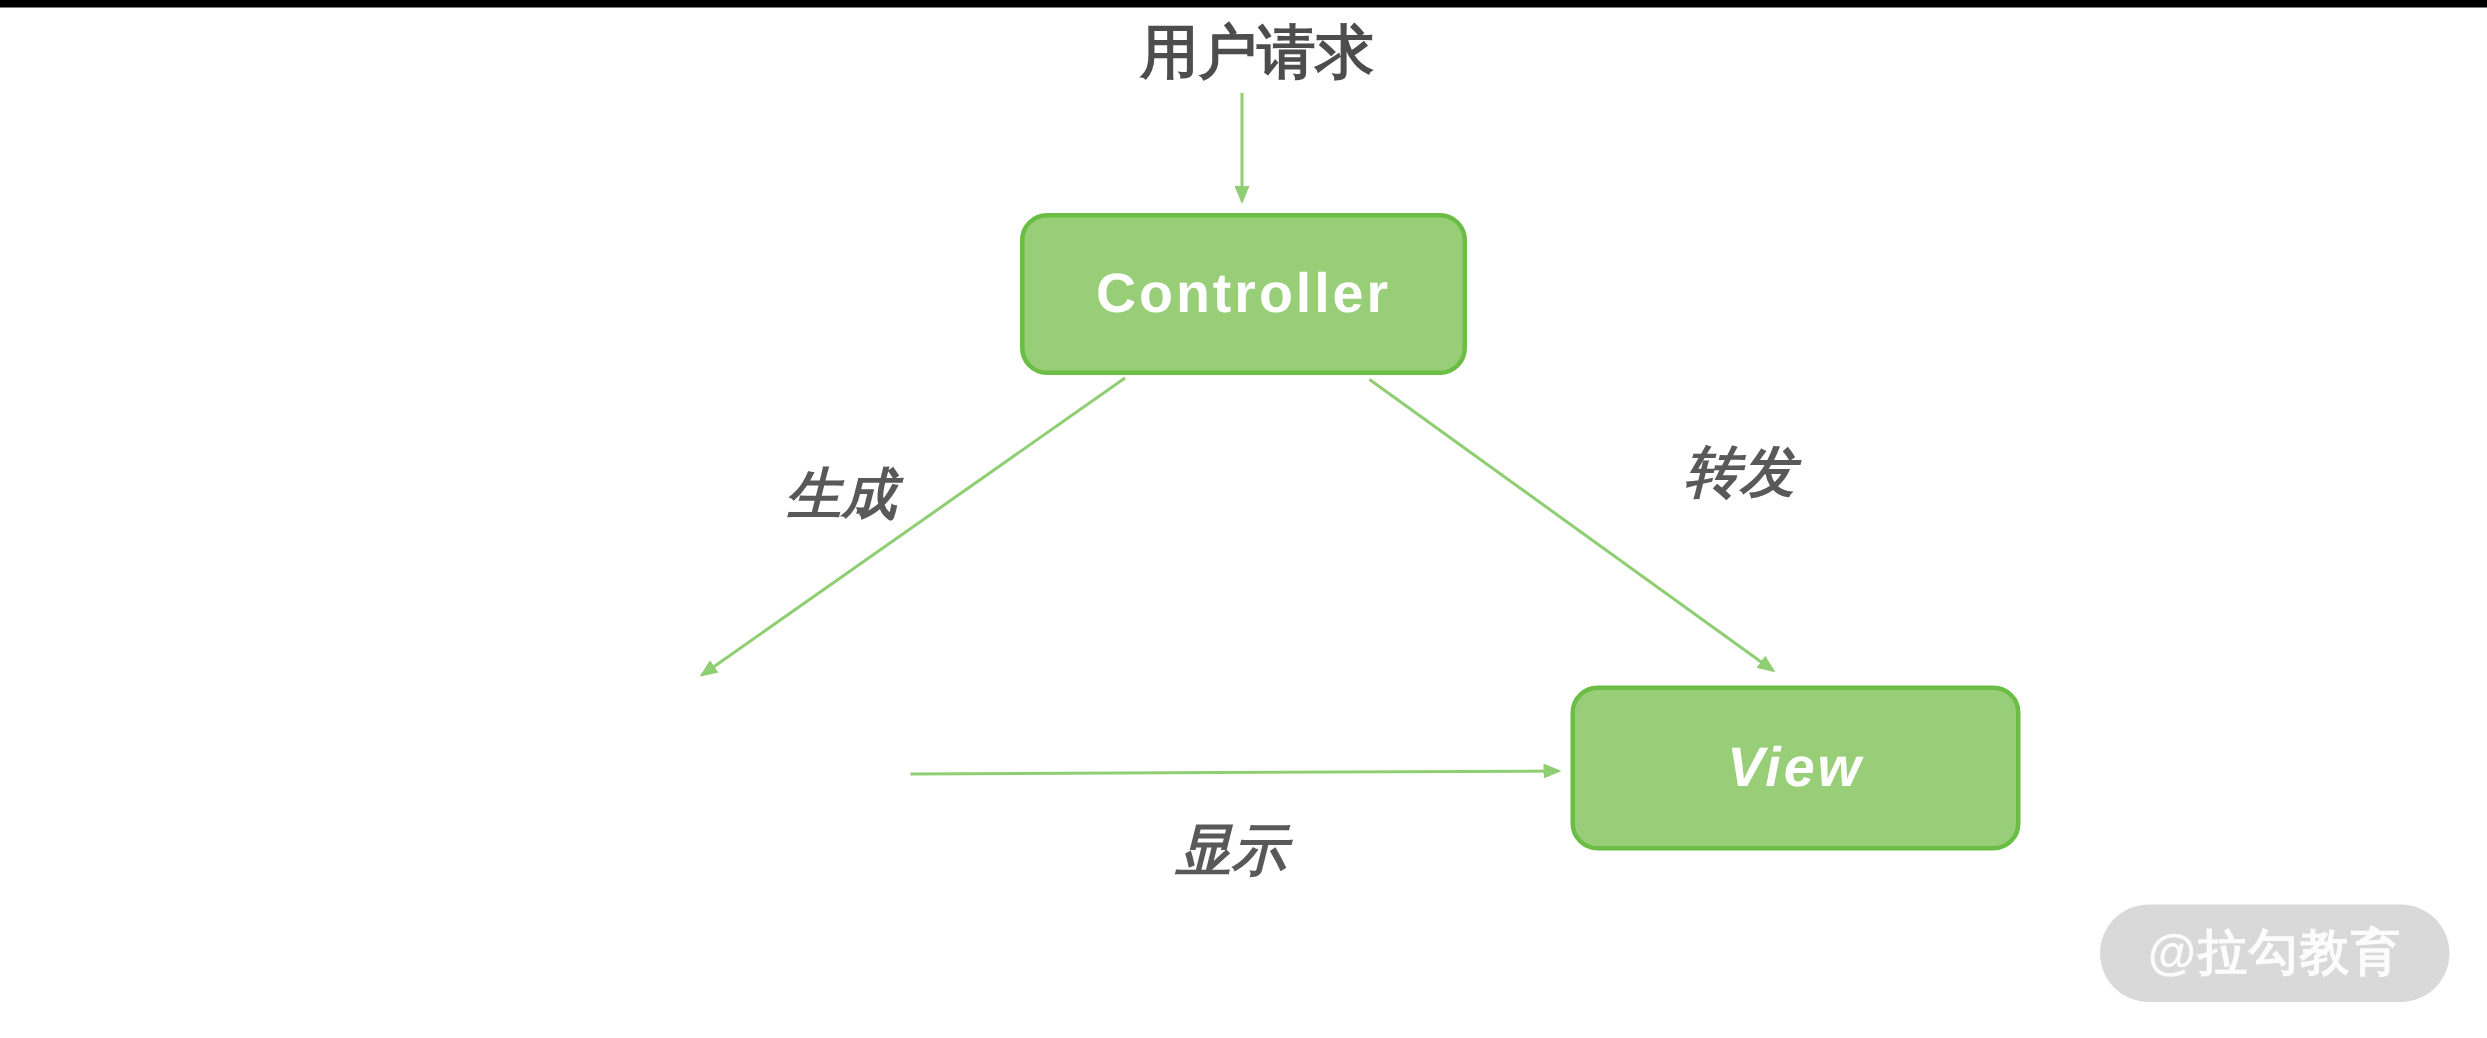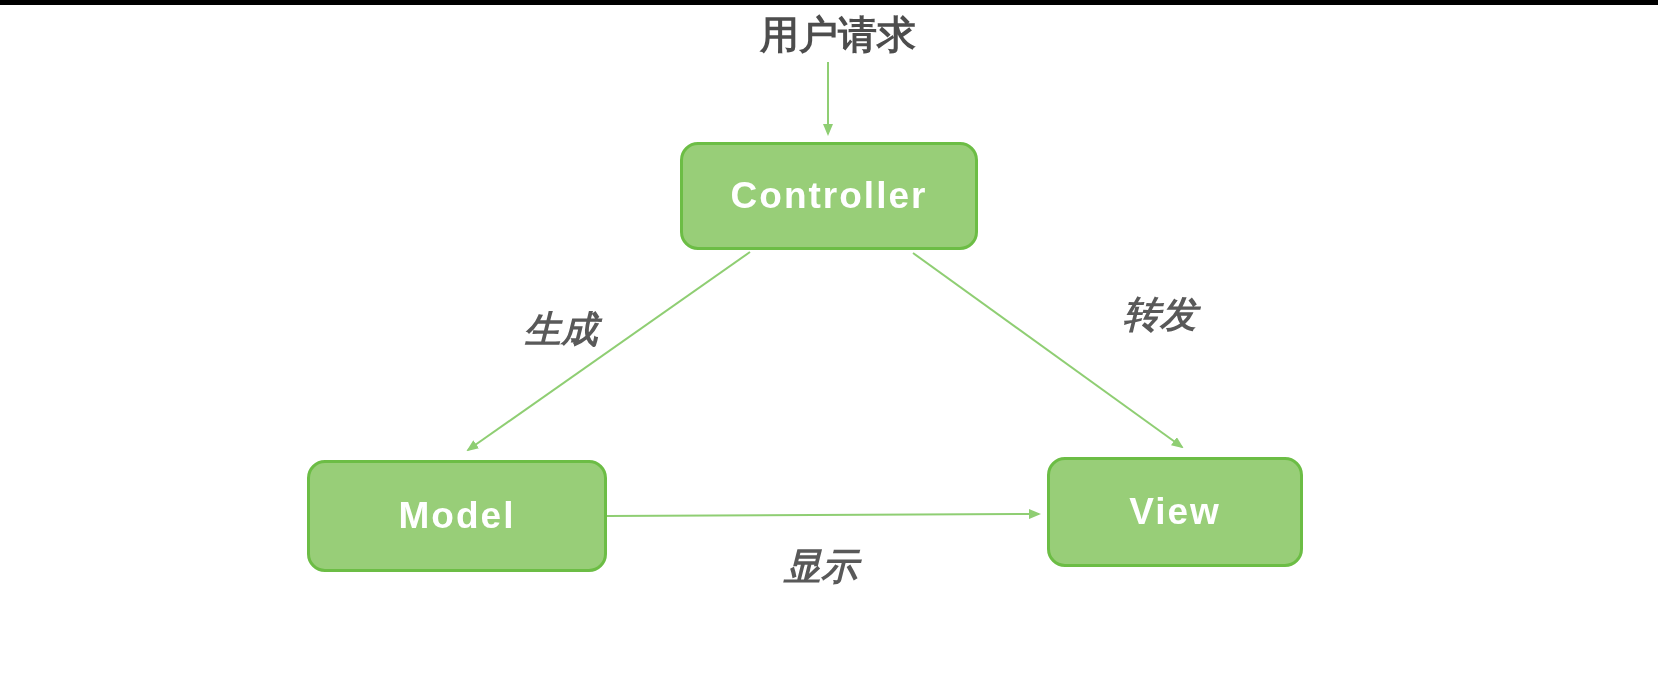--- a/index.html
+++ b/index.html
@@ -43,21 +43,21 @@
     box-sizing: border-box;
   }
   .node-label {
     color: var(--node-text);
     font-size: 37px;
     font-weight: 600;
     letter-spacing: 2px;
   }
   .node-controller { left: 680px; top: 142px; width: 298px; height: 108px; }
   .node-model      { left: 307px; top: 460px; width: 300px; height: 112px; }
-  .node-view       { left: 1047px; top: 457px; width: 256px; height: 110px; }
+  .node-view       { left: 1047px; top: 457px; width: 300px; height: 110px; font-style: italic; }
 
   .free-label {
     position: absolute;
     color: var(--label-text);
     font-weight: 700;
     white-space: nowrap;
   }
   .top-label {
     left: 738px; top: 8px; width: 200px;
     text-align: center;
@@ -102,28 +102,26 @@
     <line class="edge-line" x1="913" y1="253" x2="1182" y2="447" marker-end="url(#arrowhead)"></line>
     <line class="edge-line" x1="607" y1="516" x2="1039" y2="514" marker-end="url(#arrowhead)"></line>
   </svg>
 
   <div class="free-label top-label">用户请求</div>
 
   <div class="node node-controller">
     <span class="node-label">Controller</span>
   </div>
 
-  <div class="node node-model">
-    <span class="node-label">Model</span>
-  </div>
 
   <div class="node node-view">
     <span class="node-label">View</span>
   </div>
 
   <div class="free-label edge-label edge-label-generate">生成</div>
 
   <div class="free-label edge-label edge-label-forward">转发</div>
 
   <div class="free-label edge-label edge-label-display">显示</div>
 
+  <div class="watermark">@拉勾教育</div>
 
 </div>
 
 </body></html>

